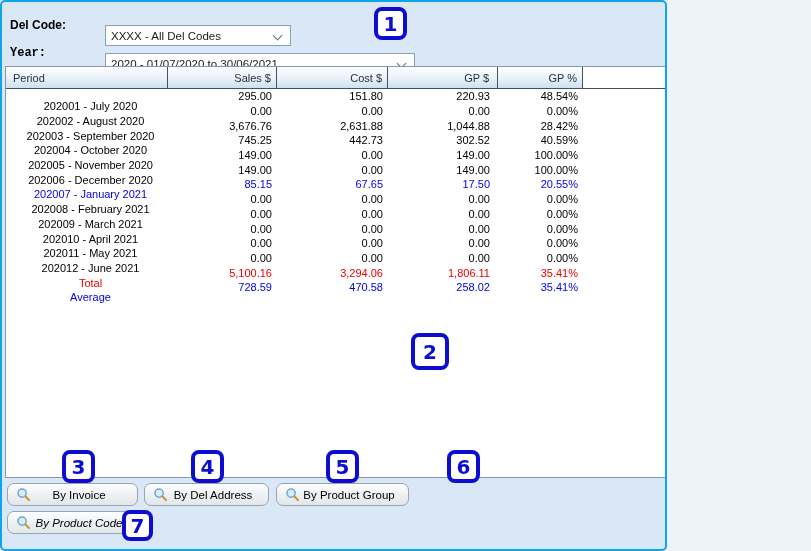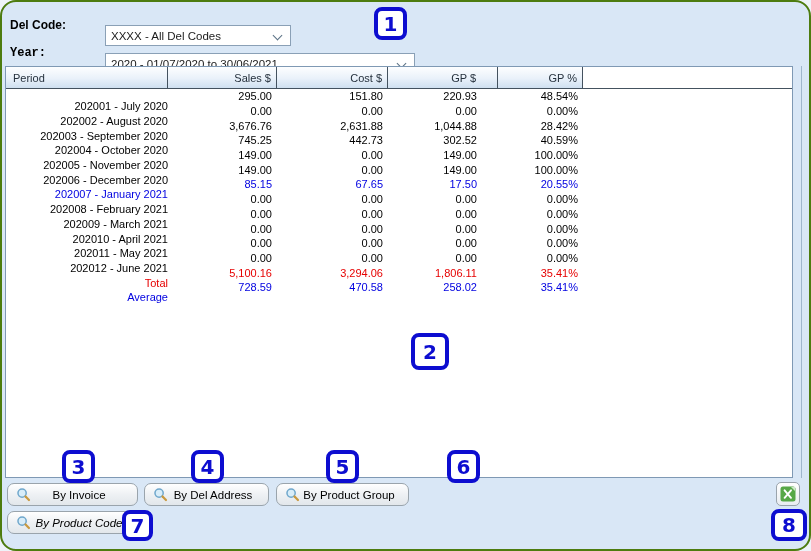--- a/index.html
+++ b/index.html
@@ -1,22 +1,22 @@
 <!DOCTYPE html>
 <html><head>
 <meta charset="utf-8">
 <style>
   * { margin:0; padding:0; box-sizing:border-box; }
   html,body { width:811px; height:551px; }
   body { font-family:"Liberation Sans", sans-serif; background:#eef3f9; }
 
   .window {
-    position:relative; width:811px; height:551px;
+    position:relative; width:667px; height:551px;
     background:#d9e7f6;
-    border:2px solid #4d7c0f; border-radius:16px;
+    border:2px solid #0ea5e9; border-radius:5px;
     overflow:hidden;
   }
 
   
   .flabel { position:absolute; font-size:12px; font-weight:bold; color:#000; }
   .selectbox {
     position:absolute; height:21px; background:#fff;
     border:1px solid #8aa0b6; font-size:11.5px; color:#1a1a1a;
     display:flex; align-items:center; padding-left:5px;margin-top:12px;
   }
@@ -32,24 +32,24 @@
     background:#fff; border:1px solid #7f99b4; overflow:hidden;
   }
   .thead {
     display:flex; height:22px;
     background:linear-gradient(#fdfeff, #e9f1fa 55%, #cfe0f0);
     border-bottom:1px solid #44525f;
     font-size:11px; color:#25313d;
   }
   .hcell { display:flex; align-items:center; border-right:1px solid #44525f; }
   .hfill { flex:1; background:#fff; border-bottom:0; }
-  .c0 { width:162px; justify-content:flex-start; padding-left:7px; text-align:right; }
+  .c0 { width:162px; justify-content:flex-start; padding-left:7px; text-align:center; }
   .c1 { width:109px; justify-content:flex-end; padding-right:5px; text-align:right; }
   .c2 { width:111px; justify-content:flex-end; padding-right:5px; text-align:right; }
-  .c3 { width:110px; justify-content:flex-end; padding-right:21px; text-align:right; }
+  .c3 { width:110px; justify-content:flex-end; padding-right:8px; text-align:right; }
   .c4 { width:85px;  justify-content:flex-end; padding-right:5px; text-align:right; }
   .tbody { font-size:11px; color:#000; }
   .trow { display:flex; height:14.7px; align-items:center; }
   .trow .cell { display:block; }
   .trow .cell.c0 { padding-left:7px;margin-top:20px; }
   .trow.current, .trow.average { color:#0000e0; }
   .trow.total { color:#e60000; }
   .right-line { position:absolute; left:799px; top:64px; width:1px; height:412px; background:#9fb6cd; }
 
   

